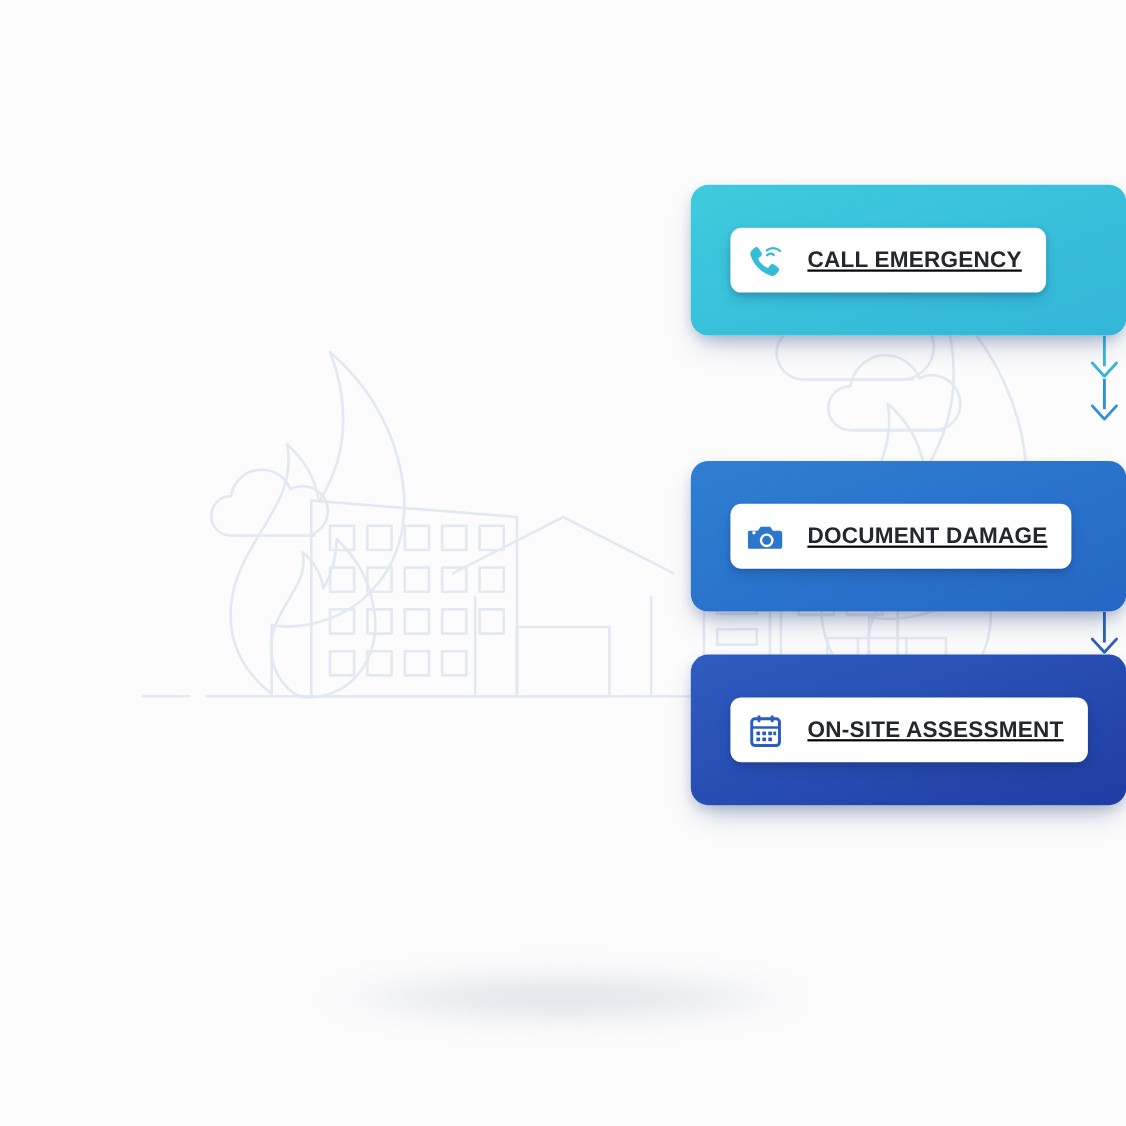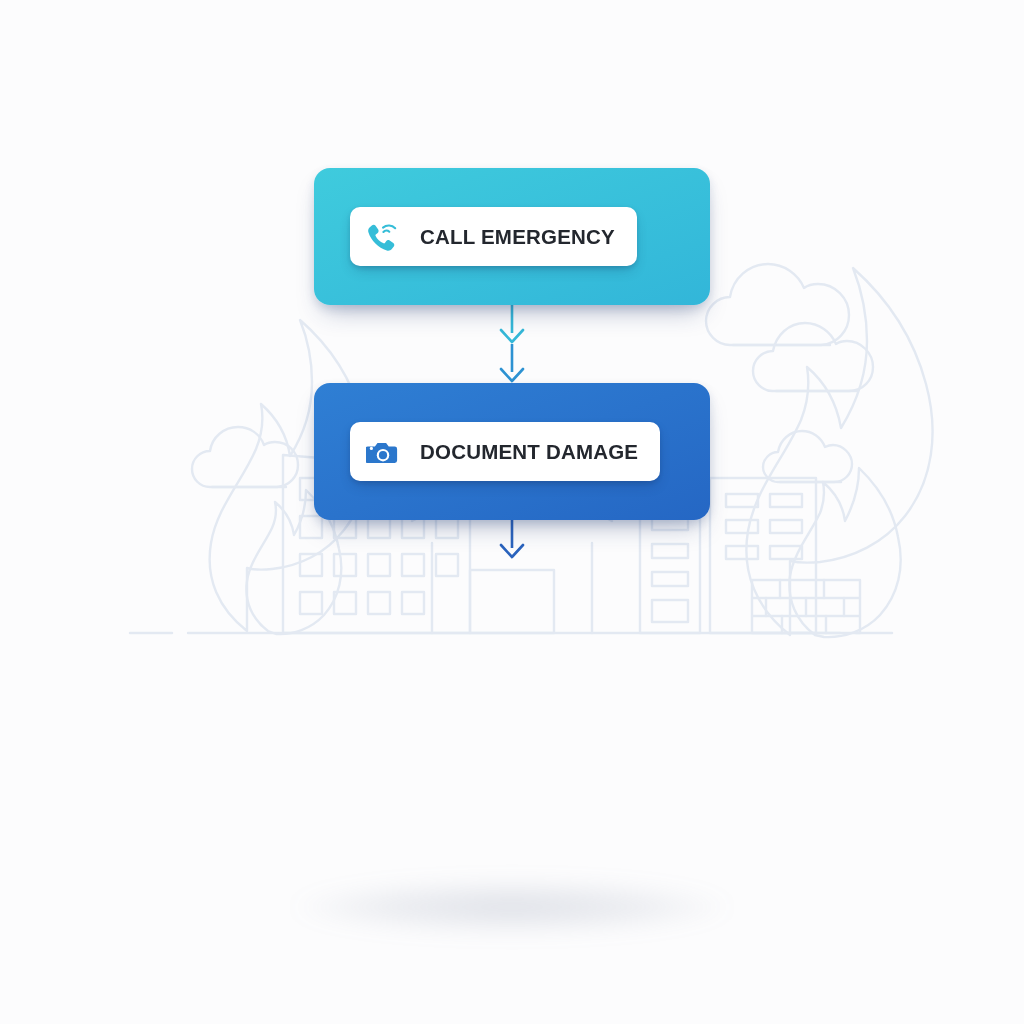--- a/index.html
+++ b/index.html
@@ -49,21 +49,22 @@
 
   
   #flow {
     position: absolute;
     left: 0;
     top: 168px;
     width: 1024px;
     z-index: 2;
     display: flex;
     flex-direction: column;
-    align-items: center;
+    align-items: flex-end;
+    text-decoration: underline;
   }
 
   .step-card {
     position: relative;
     width: 396px;
     height: 137px;
     border-radius: 16px;
     display: flex;
     align-items: center;
     box-shadow: 0 14px 26px -10px rgba(31,56,110,0.38),
@@ -102,21 +103,21 @@
   
   .connector {
     width: 40px;
     height: 39px;
     display: block;
   }
 
   
   .step-1 { background: linear-gradient(160deg, #3fcbdd 0%, #32b6d9 100%); }
   .step-2 { background: linear-gradient(160deg, #34a6de 0%, #2a8fd0 100%); }
-  .step-3 { background: linear-gradient(160deg, #2f7fd4 0%, #2567c4 100%); }
+  .step-3 { background: linear-gradient(160deg, #2f7fd4 0%, #2567c4 100%); margin-top: 36px; }
   .step-4 { background: linear-gradient(160deg, #2f5cc0 0%, #1f3da4 100%); }
 </style>
 </head>
 <body>
 
 <div id="canvas">
 
   <svg id="bg-illustration" viewBox="0 0 1024 1024">
     <g fill="none" stroke="#e3e9f2" stroke-width="2.4" stroke-linecap="round" stroke-linejoin="round">
 
@@ -307,16 +308,36 @@
         </svg>
         <span class="pill-label">DOCUMENT DAMAGE</span>
       </div>
     </div>
 
     <svg class="connector" viewBox="0 0 40 39">
       <line x1="20" y1="0" x2="20" y2="28" stroke="#2a63bd" stroke-width="2.6"></line>
       <path d="M9 25 L20 37 L31 25" fill="none" stroke="#2a63bd" stroke-width="2.6" stroke-linecap="round" stroke-linejoin="round"></path>
     </svg>
 
+    <div class="step-card step-4">
+      <div class="pill">
+        <svg class="pill-icon" viewBox="0 0 32 32">
+          <rect x="8.6" y="2.2" width="2.8" height="6.4" rx="1.4" fill="#2b5cc0"></rect>
+          <rect x="20.6" y="2.2" width="2.8" height="6.4" rx="1.4" fill="#2b5cc0"></rect>
+          <rect x="3.4" y="5.4" width="25.2" height="24.4" rx="3" fill="none" stroke="#2b5cc0" stroke-width="2.7"></rect>
+          <line x1="3.4" y1="13.4" x2="28.6" y2="13.4" stroke="#2b5cc0" stroke-width="2.4"></line>
+          <g fill="#2b5cc0">
+            <rect x="7.6" y="17.0" width="3.4" height="3.4" rx="0.6"></rect>
+            <rect x="13.0" y="17.0" width="3.4" height="3.4" rx="0.6"></rect>
+            <rect x="18.4" y="17.0" width="3.4" height="3.4" rx="0.6"></rect>
+            <rect x="23.0" y="17.0" width="2.6" height="3.4" rx="0.6"></rect>
+            <rect x="7.6" y="22.4" width="3.4" height="3.4" rx="0.6"></rect>
+            <rect x="13.0" y="22.4" width="3.4" height="3.4" rx="0.6"></rect>
+            <rect x="18.4" y="22.4" width="3.4" height="3.4" rx="0.6"></rect>
+          </g>
+        </svg>
+        <span class="pill-label">ON-SITE ASSESSMENT</span>
+      </div>
+    </div>
 
   </div>
 
 </div>
 
 </body></html>

